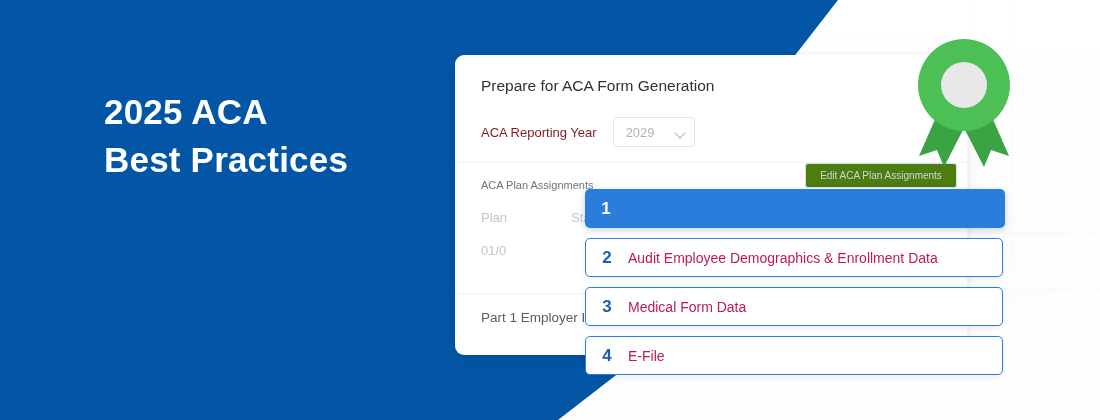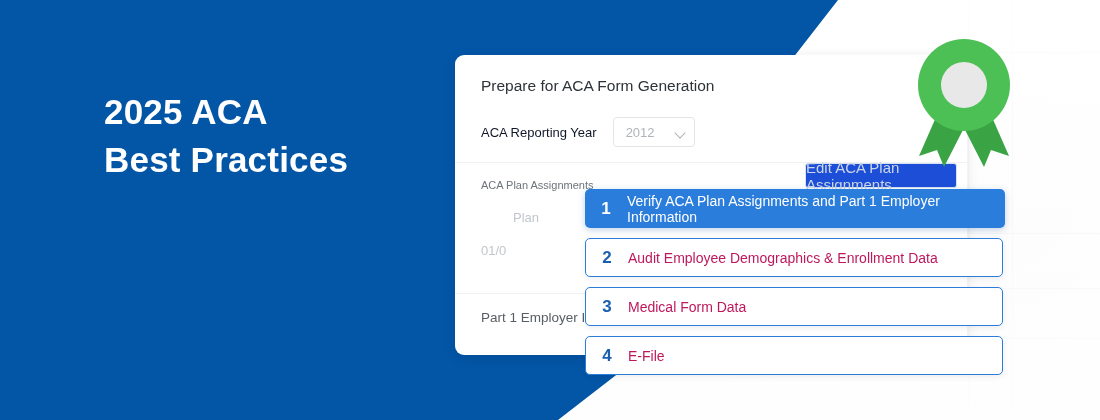--- a/index.html
+++ b/index.html
@@ -66,21 +66,21 @@
   .card-title {
     position: absolute; left: 26px; top: 22px;
     font-size: 15.5px; font-weight: normal;
     color: #2e3338;
   }
   .field-row {
     position: absolute; left: 26px; top: 62px;
     display: flex; align-items: center; gap: 16px;
   }
   .field-label {
-    font-size: 13px; color: #0f172a;
+    font-size: 13px; color: #7f1d1d;
   }
   .select-box {
     position: relative;
     width: 82px; height: 30px;
     border: 1px solid #e2e5e8;
     border-radius: 4px;
     background: #fff;
     display: flex; align-items: center;
     padding-left: 12px;
   }
@@ -95,40 +95,40 @@
 
   .sec-title {
     position: absolute; left: 26px; top: 124px;
     font-size: 11px; color: #6e747a;
   }
   .edit-btn {
     position: absolute; left: 350px; top: 108px;
     width: 152px; height: 25px;
     border: 1px solid #d6e2f2;
     border-radius: 3px;
-    background: #1d4ed8;
+    background: #4d7c0f;
     display: flex; align-items: center; justify-content: center;
-    font-size: 15px; color: #cbd6e5;
+    font-size: 10px; color: #cbd6e5;
   }
 
   .tbl {
     position: absolute; left: 26px; top: 155px;
     width: 470px;
   }
   .tbl-head {
     display: flex;
     font-size: 13px; color: #c2c6cb;
     padding-bottom: 17px;
   }
   .tbl-row {
     display: flex;
     font-size: 13px; color: #c2c6cb;
     line-height: 17px;
   }
-  .col-plan { width: 90px; margin-left: 32px; }
+  .col-plan { width: 90px; }
   .col-start { width: 90px; }
 
   .part1 {
     position: absolute; left: 26px; top: 255px;
     font-size: 13.5px; color: #585e64;
   }
 
   .card-divider {
     position: absolute; left: 0; right: 0;
     height: 1px; background: #f0f1f3;
@@ -197,21 +197,21 @@
 
   <div class="hero">2025 ACA
 Best Practices</div>
 
   <div class="card">
     <div class="card-title">Prepare for ACA Form Generation</div>
 
     <div class="field-row">
       <span class="field-label">ACA Reporting Year</span>
       <span class="select-box">
-        <span class="select-value">2012</span>
+        <span class="select-value">2029</span>
         <span class="chev"></span>
       </span>
     </div>
 
     <div class="card-divider" style="top:107px;"></div>
 
     <div class="sec-title">ACA Plan Assignments</div>
     <div class="edit-btn">Edit ACA Plan Assignments</div>
 
     <div class="tbl">
@@ -235,21 +235,20 @@
       <path d="M73 72 L94 120 L76 114 L69 131 L46 86 Z" fill="#3AA344"></path>
       <circle cx="49" cy="49" r="46" fill="#4CC055"></circle>
       <circle cx="49" cy="49" r="23" fill="#e8e8e8"></circle>
     </svg>
   </div>
 
   <div class="steps">
 
     <div class="step active" style="width:420px;">
       <span class="step-num">1</span>
-      <span class="step-label">Verify ACA Plan Assignments and Part 1 Employer Information</span>
     </div>
 
     <div class="step idle" style="width:418px;">
       <span class="step-num">2</span>
       <span class="step-label">Audit Employee Demographics &amp; Enrollment Data</span>
     </div>
 
     <div class="step idle" style="width:418px;">
       <span class="step-num">3</span>
       <span class="step-label">Medical Form Data</span>

